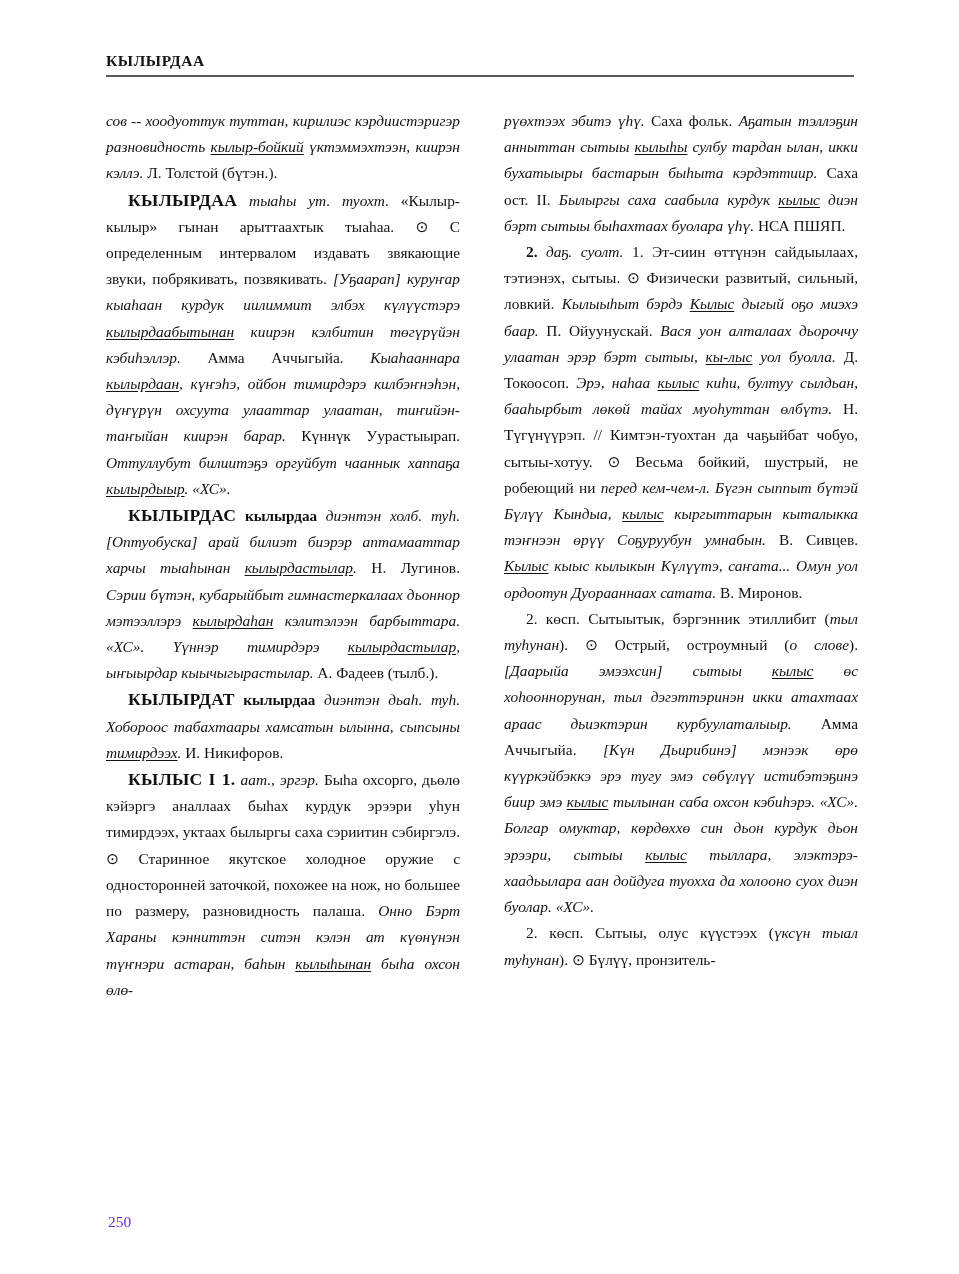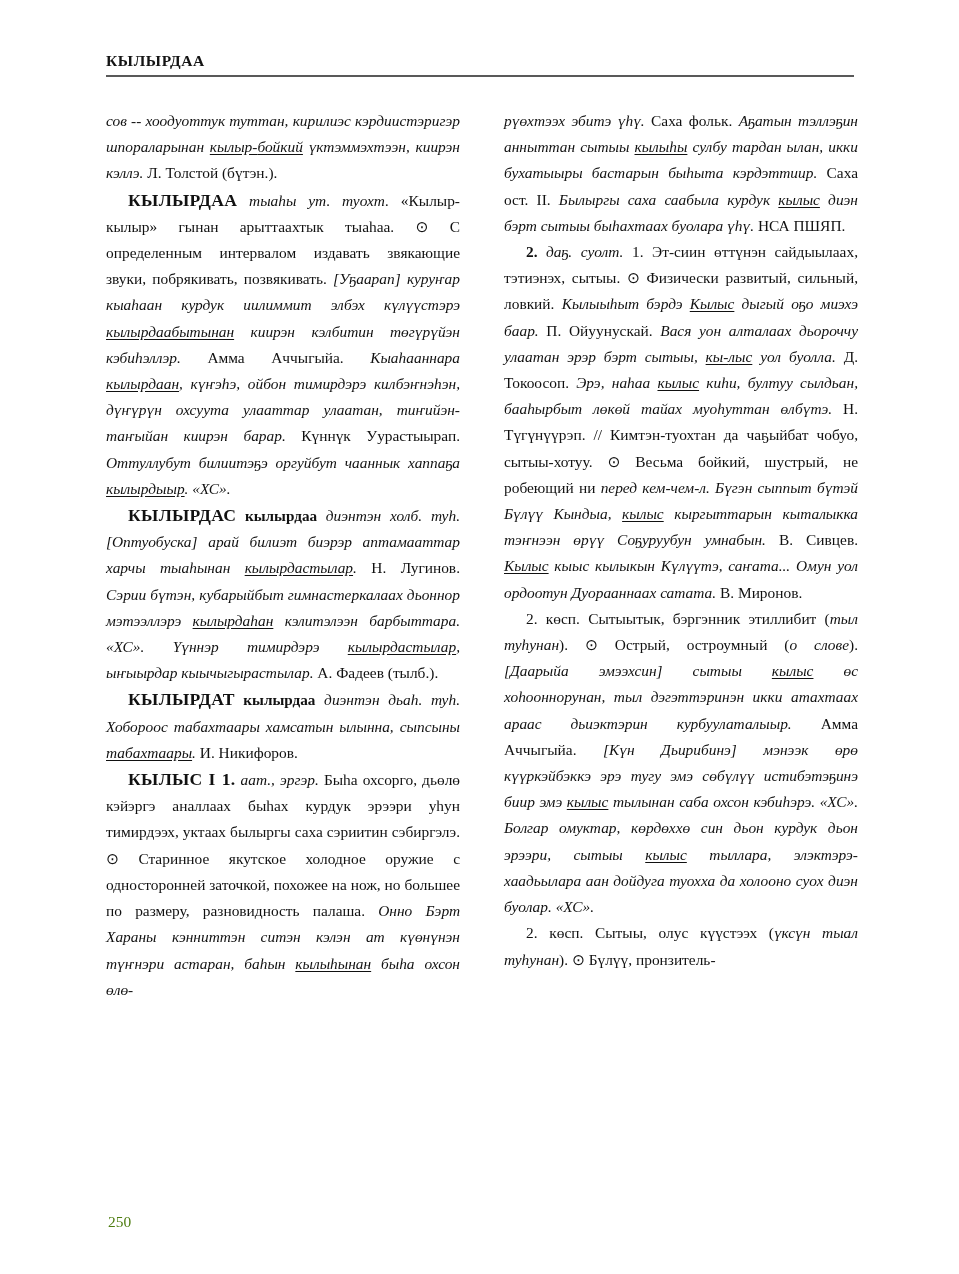--- a/index.html
+++ b/index.html
@@ -48,39 +48,39 @@
   .it { font-style:italic; }
   .ro { font-style:normal; }
   .ul { text-decoration:underline; text-underline-offset:2px; }
   .it.ul { font-style:italic; }
   .sense { font-weight:bold; }
   .bullet { font-style:normal; letter-spacing:0; }
 
   
   .folio {
     position:absolute; left:108px; top:1213px;
-    font-size:15.4px; color:#4d7c0f;
+    font-size:15.4px; color:#6d28d9;
   }
 </style>
 </head>
 <body>
 
 <div class="page">
 
   <div class="runhead-wrap">
     <div class="runhead">КЫЛЫРДАА</div>
     <div class="runhead-rule"></div>
   </div>
 
   <div class="cols">
     <div class="col" id="left-col">
-        <p class="para"><span class="it">сов -- хоодуоттук туттан, кирилиэс кэрдиистэригэр шпораларынан </span><span class="it ul">кылыр-</span><span class="it ul">бойкий</span><span class="it"> үктэммэхтээн, киирэн кэллэ. </span><span class="ro">Л. Толстой (бүтэн.).</span></p>
+        <p class="para"><span class="it">сов -- хоодуоттук туттан, кирилиэс кэрдиистэригэр разновидность </span><span class="it ul">кылыр-</span><span class="it ul">бойкий</span><span class="it"> үктэммэхтээн, киирэн кэллэ. </span><span class="ro">Л. Толстой (бүтэн.).</span></p>
         <p class="para indent"><span class="hw">КЫЛЫРДАА</span><span class="it"> тыаһы ут. туохт. </span><span class="ro">«Кылыр-кылыр» гынан арыттаахтык тыаһаа. </span><span class="bullet">⊙</span><span class="ro"> С определенным интервалом издавать звякающие звуки, побрякивать, позвякивать. </span><span class="it">[Уҕаарап]</span><span class="it"> куруҥар кыаһаан курдук иилиммит элбэх күлүүстэрэ </span><span class="it ul">кылырдаабытынан</span><span class="it"> киирэн кэлбитин төгүрүйэн кэбиһэллэр. </span><span class="ro">Амма Аччыгыйа. </span><span class="it">Кыаһааннара </span><span class="it ul">кылырдаан</span><span class="it">, күҥэһэ, ойбон тимирдэрэ килбэҥнэһэн, дүҥүрүн охсуута улааттар улаатан, тиҥийэн-таҥыйан киирэн барар. </span><span class="ro">Күннүк Уурастыырап. </span><span class="it">Оттуллубут билиитэҕэ оргуйбут чааннык хаппаҕа </span><span class="it ul">кылырдыыр</span><span class="it">. «ХС».</span></p>
         <p class="para indent"><span class="hw">КЫЛЫРДАС</span><span class="hw-sub"> кылырдаа</span><span class="it"> диэнтэн холб. туһ. </span><span class="it">[Оптуобуска]</span><span class="it"> арай билиэт биэрэр аптамааттар харчы тыаһынан </span><span class="it ul">кылырдастылар</span><span class="it">. </span><span class="ro">Н. Лугинов. </span><span class="it">Сэрии бүтэн, кубарыйбыт гимнастеркалаах дьоннор мэтээллэрэ </span><span class="it ul">кылырдаһан</span><span class="it"> кэлитэлээн барбыттара. «ХС». Үүннэр тимирдэрэ </span><span class="it ul">кылырдастылар</span><span class="it">, ыҥыырдар кыычыгырастылар. </span><span class="ro">А. Фадеев (тылб.).</span></p>
-        <p class="para indent"><span class="hw">КЫЛЫРДАТ</span><span class="hw-sub"> кылырдаа</span><span class="it"> диэнтэн дьаһ. туһ. </span><span class="it">Хобороос табахтаары хамсатын ылынна, сыпсыны </span><span class="it ul">табахтаары</span><span class="it">. </span><span class="ro">И. Никифоров.</span></p>
+        <p class="para indent"><span class="hw">КЫЛЫРДАТ</span><span class="hw-sub"> кылырдаа</span><span class="it"> диэнтэн дьаһ. туһ. </span><span class="it">Хобороос табахтаары хамсатын ылынна, сыпсыны </span><span class="it ul">тимирдээх</span><span class="it">. </span><span class="ro">И. Никифоров.</span></p>
         <p class="para indent"><span class="hw">КЫЛЫС I 1.</span><span class="it"> аат., эргэр. </span><span class="ro">Быһа охсорго, дьөлө кэйэргэ аналлаах быһах курдук эрээри уһун тимирдээх, уктаах былыргы саха сэриитин сэбиргэлэ. </span><span class="bullet">⊙</span><span class="ro"> Старинное якутское холодное оружие с односторонней заточкой, похожее на нож, но большее по размеру, разновидность палаша. </span><span class="it">Онно Бэрт Хараны кэнниттэн ситэн кэлэн ат күөнүнэн түҥнэри астаран, баһын </span><span class="it ul">кылыһынан</span><span class="it"> быһа охсон өлө-</span></p>
       </div>
     <div class="col" id="right-col">
         <p class="para"><span class="it">рүөхтээх эбитэ үһү. </span><span class="ro">Саха фольк. </span><span class="it">Аҕатын тэллэҕин анныттан сытыы </span><span class="it ul">кылыһы</span><span class="it"> сулбу тардан ылан, икки бухатыыры бастарын быһыта кэрдэттиир. </span><span class="ro">Саха ост. II. </span><span class="it">Былыргы саха саабыла курдук </span><span class="it ul">кылыс</span><span class="it"> диэн бэрт сытыы быһахтаах буолара үһү. </span><span class="ro">НСА ПШЯП.</span></p>
         <p class="para indent"><span class="sense">2.</span><span class="it"> даҕ. суолт. </span><span class="ro">1. Эт-сиин өттүнэн сайдыылаах, тэтиэнэх, сытыы. </span><span class="bullet">⊙</span><span class="ro"> Физически развитый, сильный, ловкий. </span><span class="it">Кылыыһыт бэрдэ </span><span class="it ul">Кылыс</span><span class="it"> дыгый оҕо миэхэ баар. </span><span class="ro">П. Ойуунускай. </span><span class="it">Вася уон алталаах дьороччу улаатан эрэр бэрт сытыы, </span><span class="it ul">кы-</span><span class="it ul">лыс</span><span class="it"> уол буолла. </span><span class="ro">Д. Токоосоп. </span><span class="it">Эрэ, наһаа </span><span class="it ul">кылыс</span><span class="it"> киһи, бултуу сылдьан, бааһырбыт лөкөй тайах муоһуттан өлбүтэ. </span><span class="ro">Н. Түгүнүүрэп. </span><span class="ro">// Кимтэн-туохтан да чаҕыйбат чобуо, сытыы-хотуу. </span><span class="bullet">⊙</span><span class="ro"> Весьма бойкий, шустрый, не робеющий ни </span><span class="it">перед кем-чем-л. </span><span class="it">Бүгэн сыппыт бүтэй Бүлүү Кындыа, </span><span class="it ul">кылыс</span><span class="it"> кыргыттарын кыталыкка тэҥнээн өрүү Соҕуруубун умнабын. </span><span class="ro">В. Сивцев. </span><span class="it ul">Кылыс</span><span class="it"> кыыс кылыкын Күлүүтэ, саҥата... Омун уол ордоотун Дуорааннаах сатата. </span><span class="ro">В. Миронов.</span></p>
         <p class="para indent"><span class="ro">2. көсп. </span><span class="ro">Сытыытык, бэргэнник этиллибит (</span><span class="it">тыл туһунан</span><span class="ro">). </span><span class="bullet">⊙</span><span class="ro"> Острый, остроумный (</span><span class="it">о слове</span><span class="ro">). </span><span class="it">[Даарыйа эмээхсин]</span><span class="it"> сытыы </span><span class="it ul">кылыс</span><span class="it"> өс хоһооннорунан, тыл дэгэттэринэн икки атахтаах араас дьиэктэрин курбуулаталыыр. </span><span class="ro">Амма Аччыгыйа. </span><span class="it">[Күн Дьирибинэ]</span><span class="it"> мэнээк өрө күүркэйбэккэ эрэ тугу эмэ сөбүлүү истибэтэҕинэ биир эмэ </span><span class="it ul">кылыс</span><span class="it"> тылынан саба охсон кэбиһэрэ. «ХС». Болгар омуктар, көрдөххө син дьон курдук дьон эрээри, сытыы </span><span class="it ul">кылыс</span><span class="it"> тыллара, элэктэрэ-хаадьылара аан дойдуга туохха да холооно суох диэн буолар. «ХС».</span></p>
         <p class="para indent"><span class="ro">2. көсп. </span><span class="ro">Сытыы, олус күүстээх (</span><span class="it">үксүн тыал туһунан</span><span class="ro">). </span><span class="bullet">⊙</span><span class="ro"> Бүлүү, пронзитель-</span></p>
       </div>
   </div>
 

